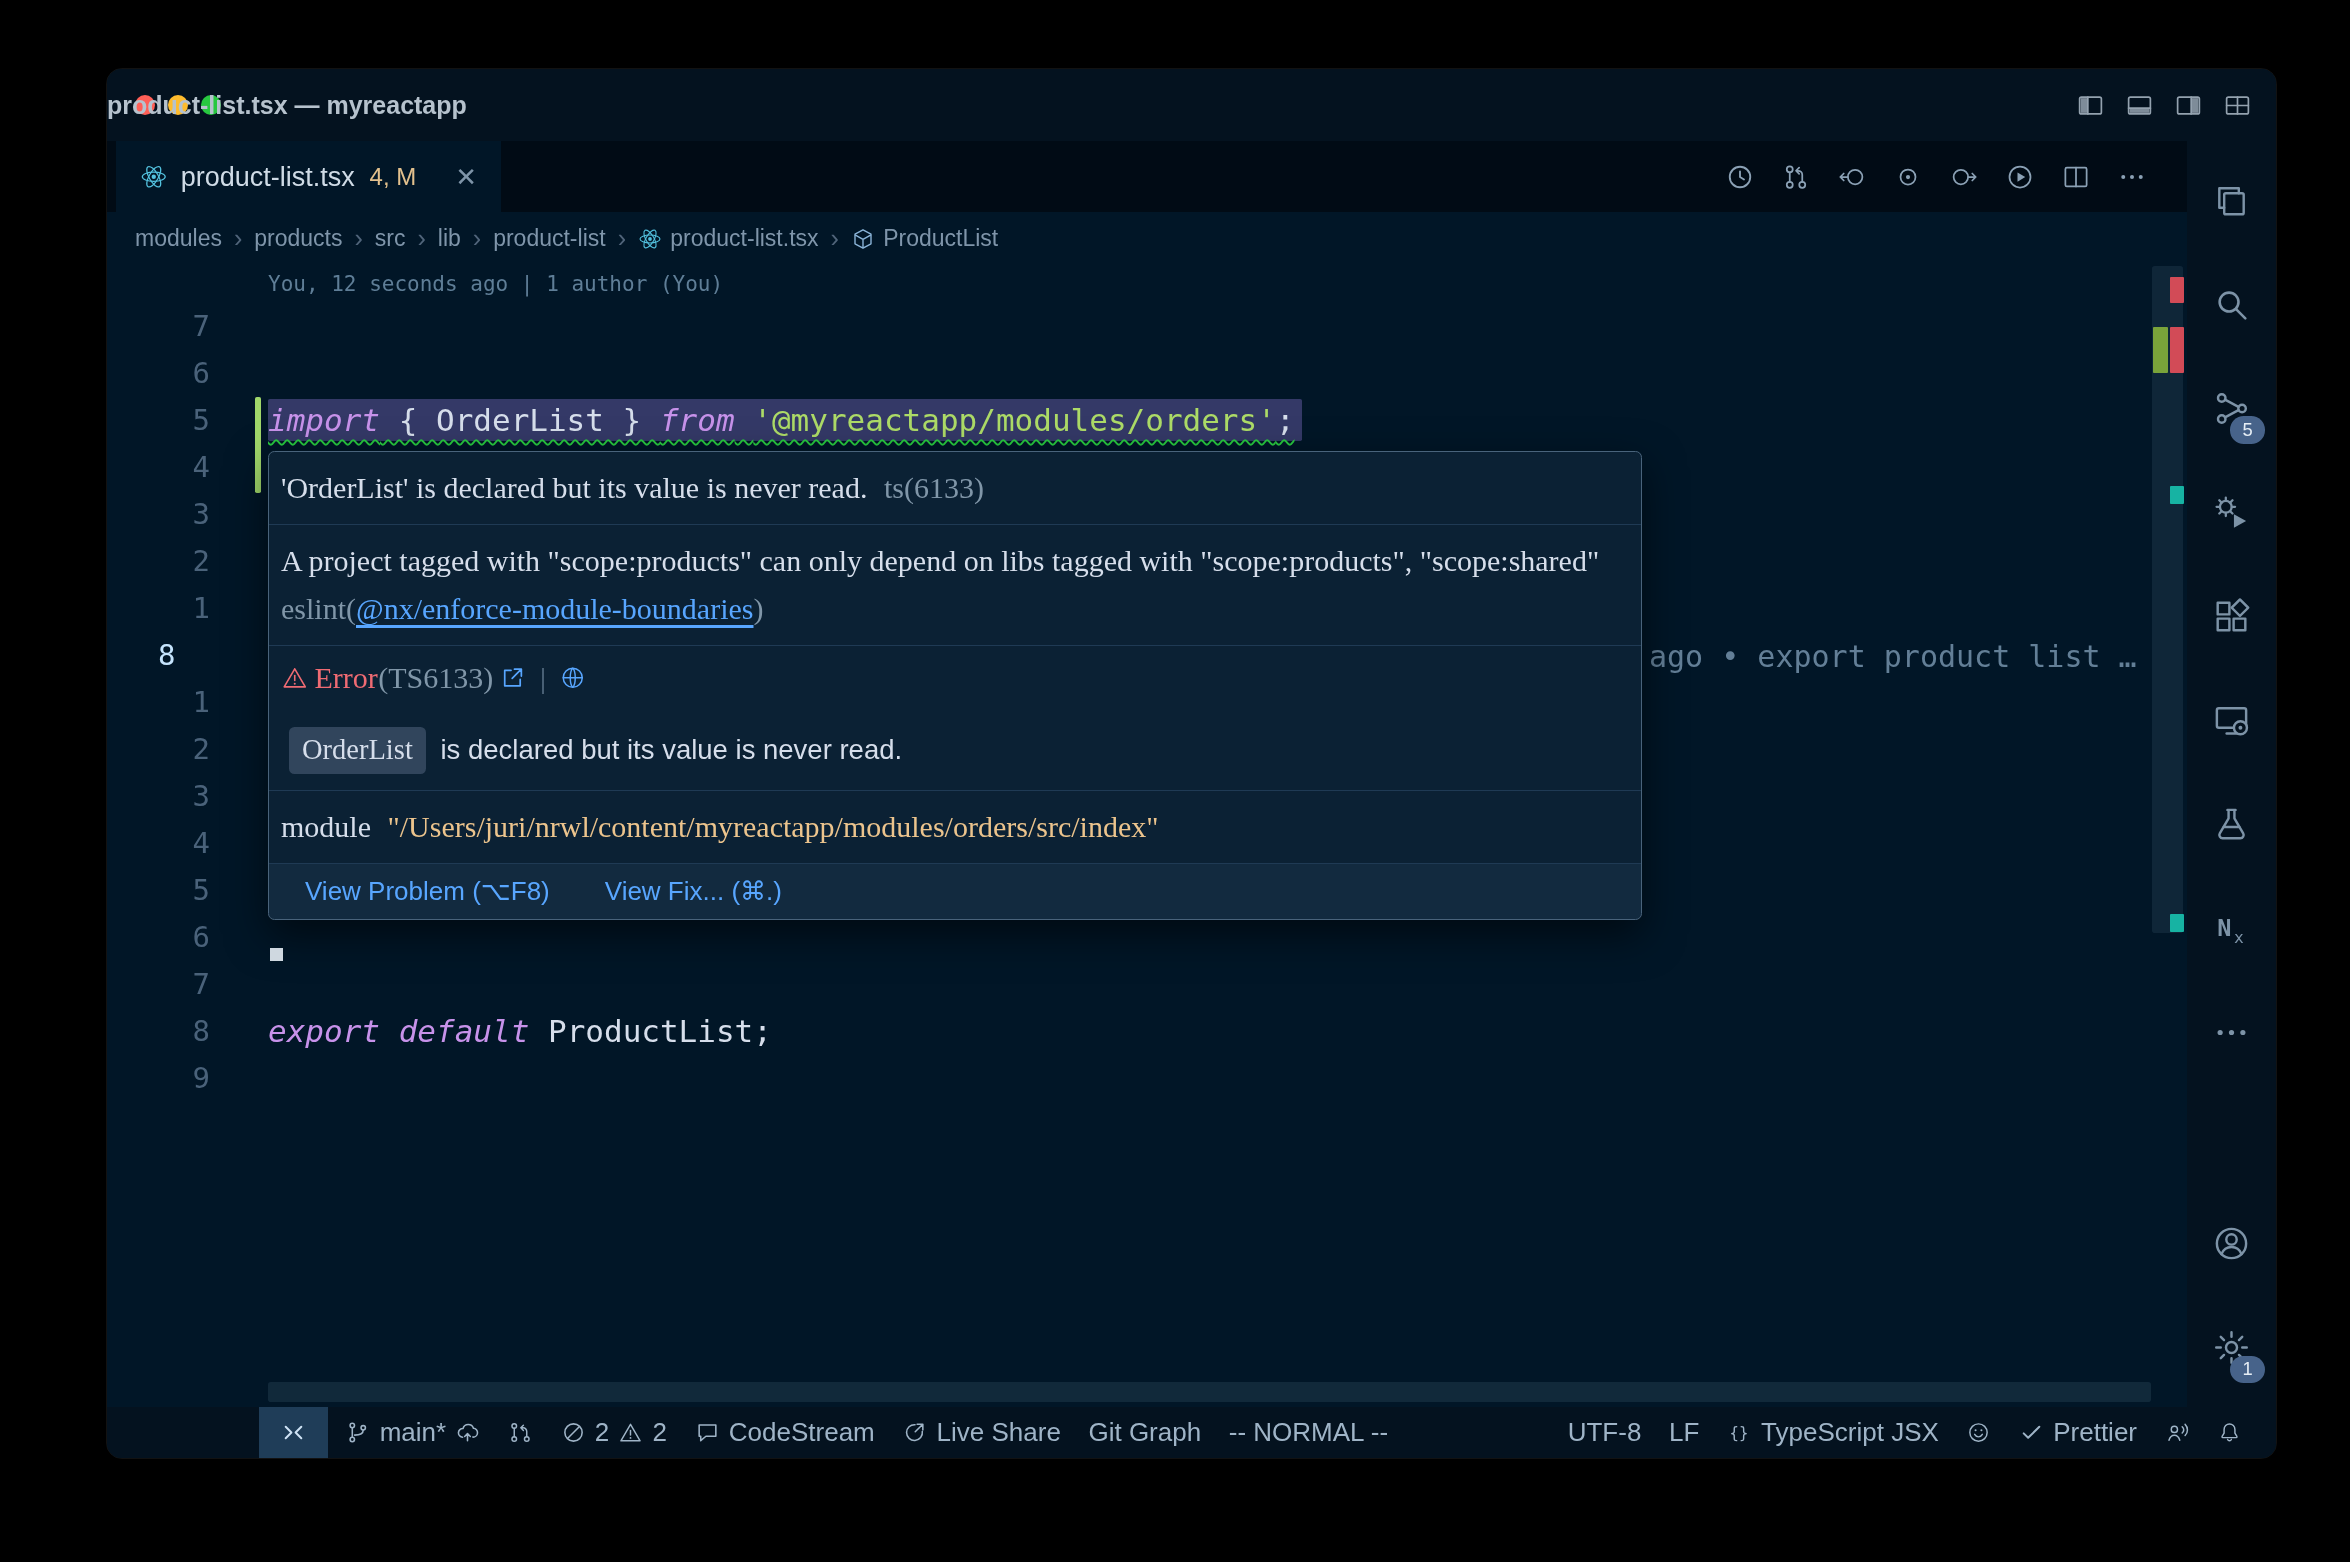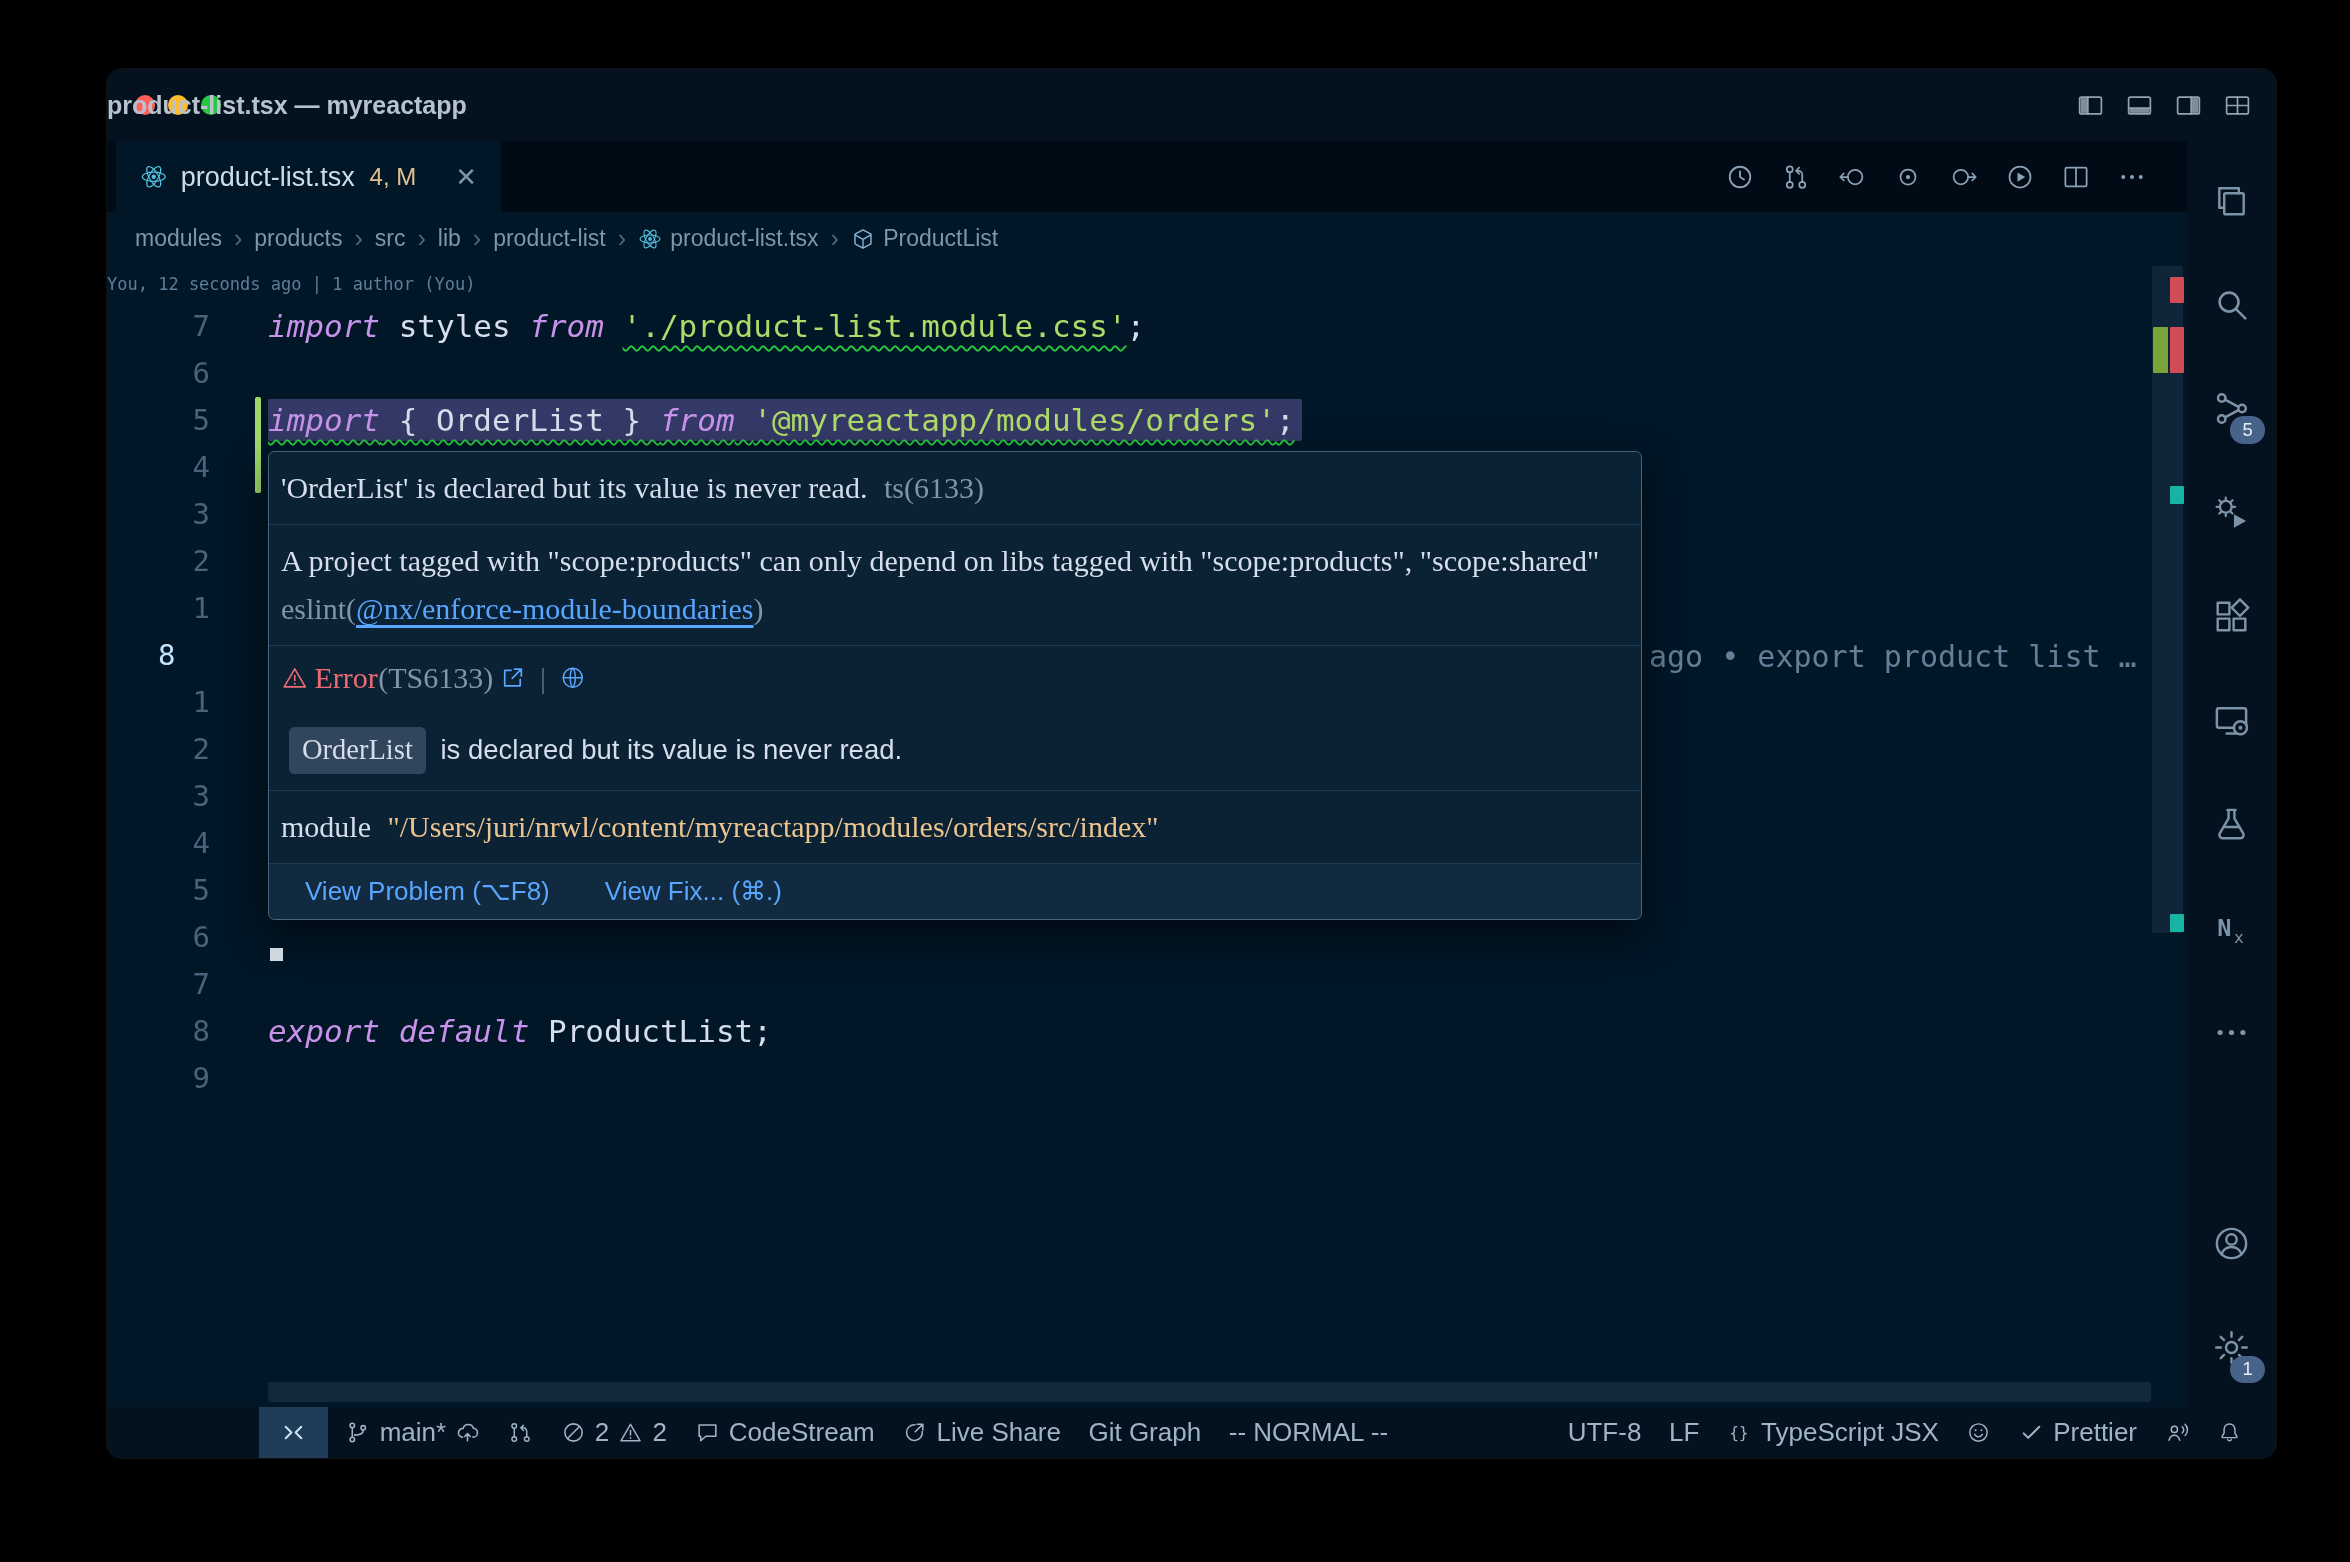--- a/index.html
+++ b/index.html
@@ -37,22 +37,22 @@
   .tbicon{width:30px;height:30px;margin:0 13px;}
   
   .breadcrumbs{position:absolute;top:143px;left:0;width:2080px;height:53px;background:var(--bg);
                display:flex;align-items:center;padding-left:28px;font-size:23px;color:#7f95aa;}
   .crumb{display:flex;align-items:center;gap:8.3px;}
   .crumb .icon{width:24px;height:24px;display:inline-block;}
   .crumb-sep{color:#50647a;font-size:25px;margin:0 12px;}
   
   .editor{position:absolute;top:197px;left:0;width:2080px;bottom:51px;background:var(--bg);overflow:hidden;}
   .code{position:absolute;inset:0;}
-  .blamerow{height:37px;line-height:37px;color:var(--muted);
-            font-family:var(--mono);font-size:17px;}
+  .blamerow{height:37px;line-height:37px;padding-left:161px;color:var(--muted);
+            font-family:var(--mono);font-size:21px;}
   .row{display:flex;height:47px;line-height:47px;}
   .ln{width:103px;flex:none;text-align:right;font-family:var(--mono);font-size:29px;color:var(--ln);box-sizing:border-box;}
   .ln.cur{text-align:left;padding-left:51px;color:#c5e4fd;}
   .ct{margin-left:58px;font-family:var(--mono);font-size:31px;white-space:pre;}
   .kw{color:var(--kw);font-style:italic;}
   .txt{color:var(--text);}
   .str{color:var(--str);}
   .sq{text-decoration:underline;text-decoration-style:wavy;text-decoration-color:#27c93f;
       text-decoration-thickness:2.2px;text-underline-offset:8.3px;text-decoration-skip-ink:none;}
   .selwrap{background:rgba(130,110,200,.40);padding:2.8px 7.3px 2.8px 0;border-radius:1.8px;}
@@ -263,21 +263,20 @@
         </span>
         <span>ProductList</span>
       </span>
     </div>
 
   <div class="editor">
     <div class="code" id="code">
         <div class="blamerow">You, 12 seconds ago | 1 author (You)</div>
         <div class="row">
           <span class="ln">7</span>
-          <span class="ct"><span class="kw">import</span><span class="txt"> styles </span><span class="kw">from</span><span class="txt"> </span><span class="str sq">'./product-list.module.css'</span><span class="txt">;</span></span>
         </div>
         <div class="row">
           <span class="ln">6</span>
           <span class="ct"></span>
         </div>
         <div class="row">
           <span class="ln">5</span>
           <span class="ct"><span class="selwrap sq"><span class="kw">import</span><span class="txt"> { OrderList } </span><span class="kw">from</span><span class="txt"> </span><span class="str">'@myreactapp/modules/orders'</span><span class="txt">;</span></span></span>
         </div>
         <div class="row">

